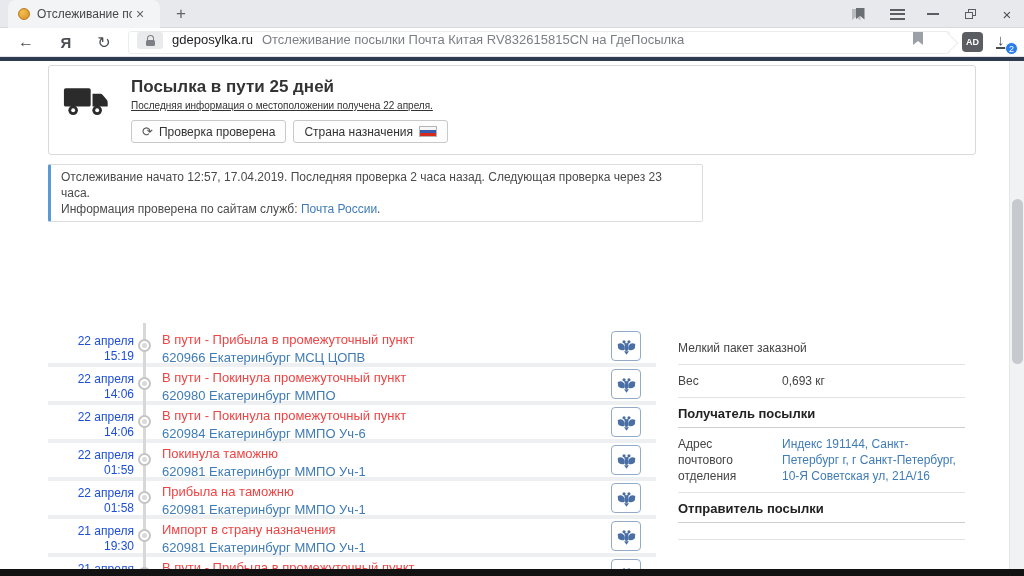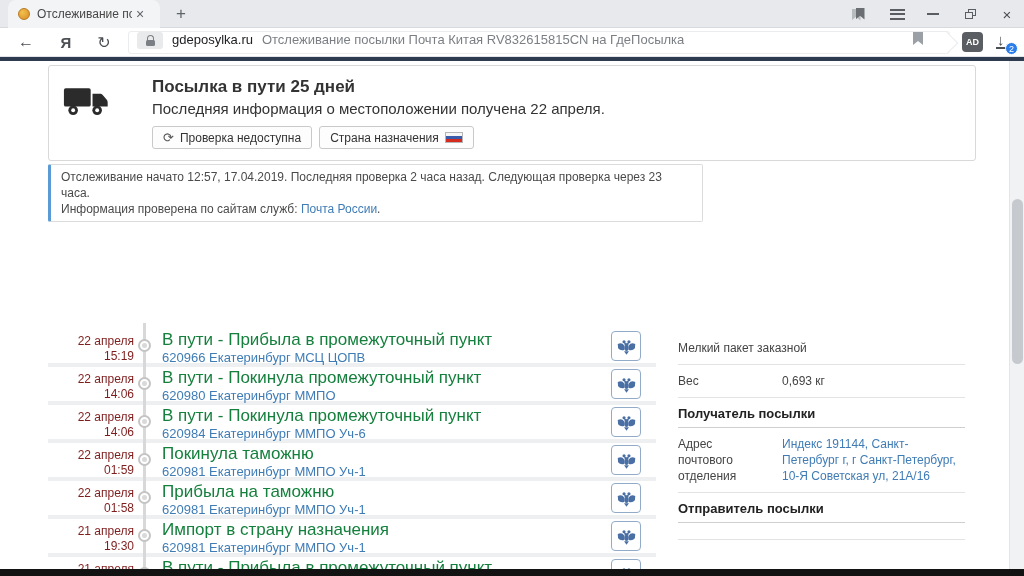--- a/index.html
+++ b/index.html
@@ -41,43 +41,43 @@
   .dl-ic { position:absolute; left:994px; top:3px; width:22px; height:22px; }
   .dl-arrow { position:absolute; left:3px; top:0px; font-size:15px; color:#4a4d52; }
   .dl-bar { position:absolute; left:2px; top:16px; width:12px; height:2px; background:#4a4d52; }
   .dl-badge { position:absolute; right:-2px; bottom:-2px; width:13px; height:13px; border-radius:50%; background:#2b7de9; color:#fff; font-size:9px; display:flex; align-items:center; justify-content:center; border:1px solid #fff; }
 
   .site-topbar { position:absolute; left:0; top:57px; width:1024px; height:4px; background:#2e3a50; }
 
   
   .page { position:absolute; left:0; top:61px; width:1024px; height:515px; background:#fff; overflow:hidden; }
 
-  .status-card { position:absolute; left:48px; top:4px; width:928px; border:1px solid #d9d9d9; border-radius:3px; background:#fff; display:flex; padding:11px 16px 11px 14px;gap:21px; }
+  .status-card { position:absolute; left:48px; top:4px; width:928px; border:1px solid #d9d9d9; border-radius:3px; background:#fff; display:flex; padding:11px 16px 11px 14px; }
   .truck-wrap { width:50px; margin:8px 18px 0 0; flex:0 0 auto; }
   .card-title { font-size:17px; font-weight:bold; color:#333; margin-bottom:3px; }
-  .card-sub { font-size:15px; color:#333; }
+  .card-sub { font-size:10px; color:#333;text-decoration:underline; }
   .card-btns { margin-top:9px; display:flex; gap:7px; }
   .btn { display:inline-flex; align-items:center; gap:6px; height:23px; padding:0 10px; border:1px solid #c9c9c9; border-radius:3px; background:#fdfdfd; font-size:12px; color:#333; }
   .btn .spin { font-size:13px; color:#555; }
   .ruflag { width:18px; height:11px; border:1px solid #b5b5b5; display:flex; flex-direction:column; }
   .ruflag i { flex:1; }
   .ruflag .w { background:#f6f6f6; } .ruflag .b { background:#3a5ba9; } .ruflag .r { background:#d52b1e; }
 
   .info-box { position:absolute; left:48px; top:103px; width:655px; border:1px solid #dcdcdc; border-left:3px solid #5b9bd5; border-radius:2px; background:#fff; padding:4px 10px; font-size:12px; color:#4a4a4a; line-height:16px; }
   a.link { color:#3f7cb6; text-decoration:none;margin-top:8px; }
 
   
   .timeline { position:absolute; left:48px; top:268px; width:608px; }
   .t-line { position:absolute; left:95px; top:-6px; bottom:-40px; width:3px; background:#d8d8d8; z-index:1; }
   .t-row { position:relative; height:38px; background:#fff; border-bottom:4px solid #edeff0; }
-  .t-date { position:absolute; left:0; top:5px; width:86px; text-align:right; font-size:12px; color:#7f1d1d; line-height:15px; }
+  .t-date { position:absolute; left:0; top:5px; width:86px; text-align:right; font-size:12px; color:#1d4ed8; line-height:15px; }
   .t-dot { position:absolute; left:90px; top:10px; width:13px; height:13px; border-radius:50%; background:#fff; border:2px solid #c4c4c4; z-index:2; }
   .t-dot::after { content:""; position:absolute; left:2px; top:2px; width:5px; height:5px; border-radius:50%; background:#d9d9d9; }
   .t-body { position:absolute; left:114px; top:3px; right:60px; }
-  .t-status { font-size:17px; color:#15803d; line-height:16px; }
+  .t-status { font-size:13px; color:#ef4444; line-height:16px; }
   .t-loc { font-size:13px; line-height:16px; color:#3f7cb6; text-decoration:none; }
   .courier { position:absolute; right:15px; top:2px; width:30px; height:30px; border:1px solid #92abc9; border-radius:4px; background:#fff; display:flex; align-items:center; justify-content:center; z-index:2; }
 
   
   .sidebar { position:absolute; left:678px; top:271px; width:287px; font-size:12px; color:#444; }
   .sb-row { display:flex; padding:8px 0; border-bottom:1px solid #e3e3e3; line-height:16px; }
   .sb-label { width:104px; flex:0 0 auto; padding-right:14px; color:#444; }
   .sb-value { flex:1; }
   .sb-head { font-size:13px; font-weight:bold; color:#222; padding:8px 0 6px; border-bottom:1px solid #cfcfcf; }
 
@@ -161,21 +161,21 @@
         <circle cx="37" cy="27" r="5.2" fill="#2b2b2b"></circle>
           <circle cx="37" cy="27" r="2.1" fill="#fff"></circle>
       </svg>
     </div>
     <div>
       <div class="card-title">Посылка в пути 25 дней</div>
       <div class="card-sub">Последняя информация о местоположении получена 22 апреля.</div>
       <div class="card-btns">
         <span class="btn">
           <span class="spin">⟳</span>
-          <span>Проверка недоступна</span>
+          <span>Проверка проверена</span>
         </span>
         <span class="btn">
           <span>Страна назначения</span>
           <span class="ruflag">
               <i class="w"></i>
               <i class="b"></i>
               <i class="r"></i>
             </span>
         </span>
       </div>

